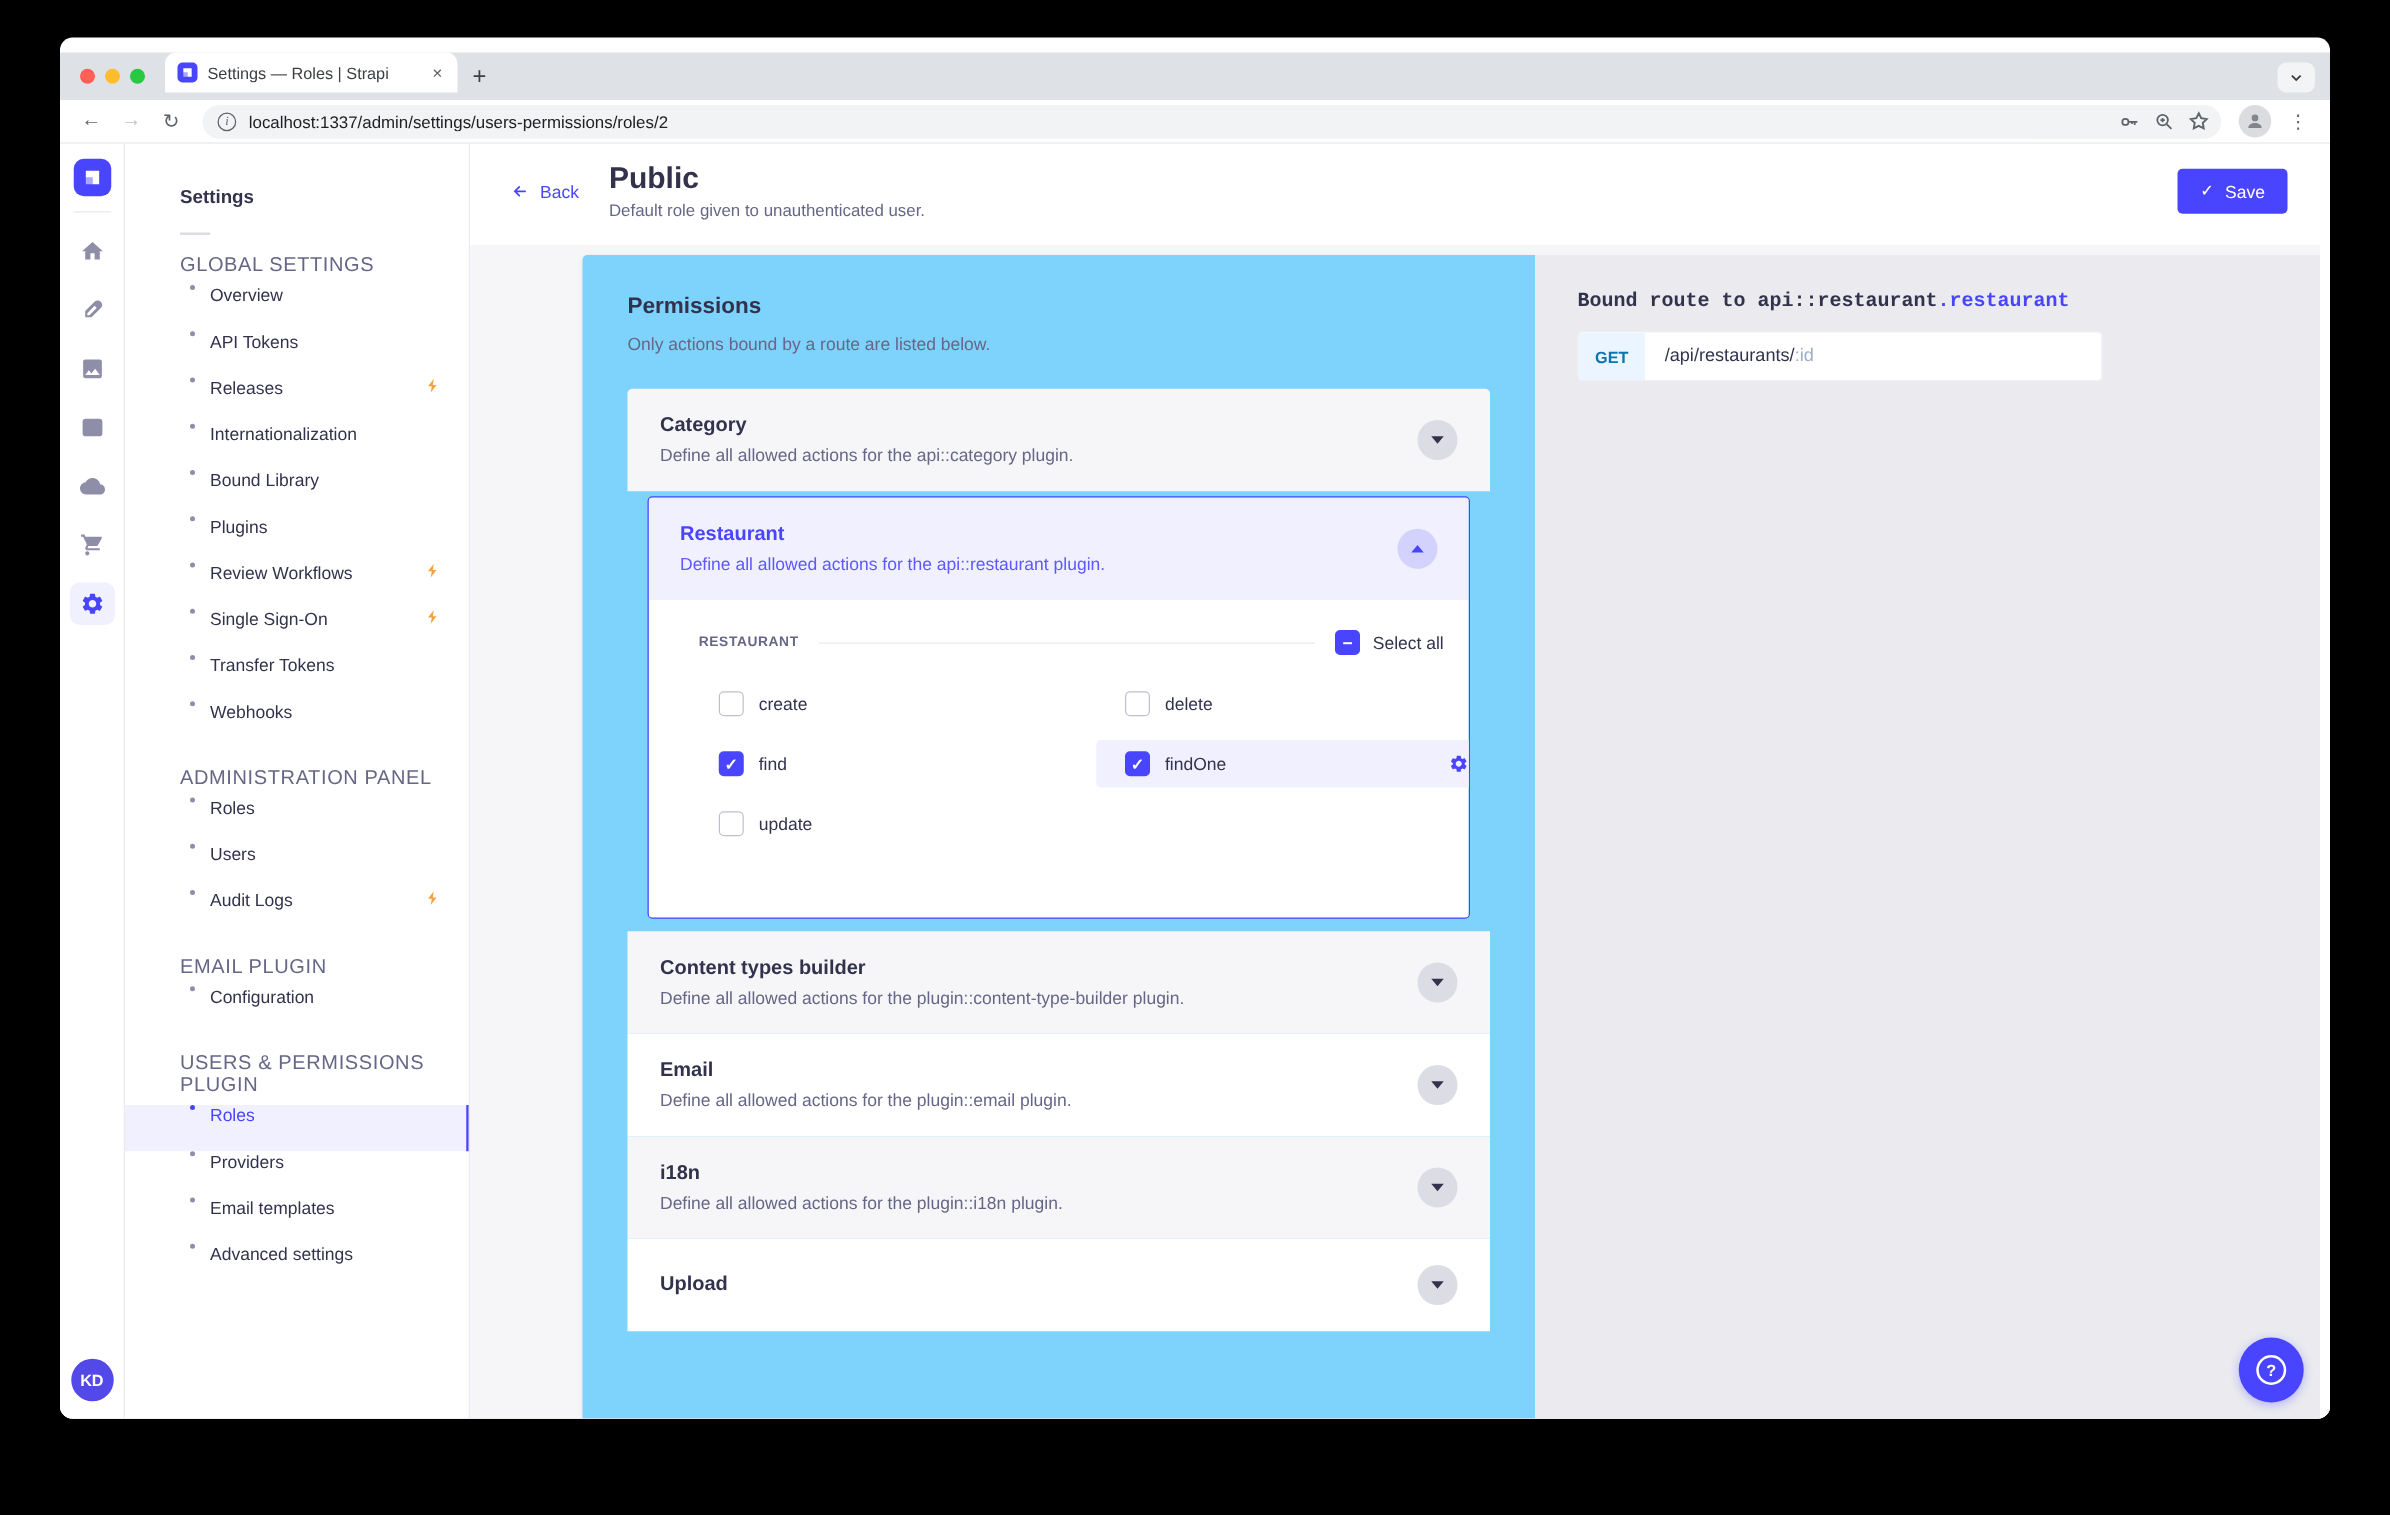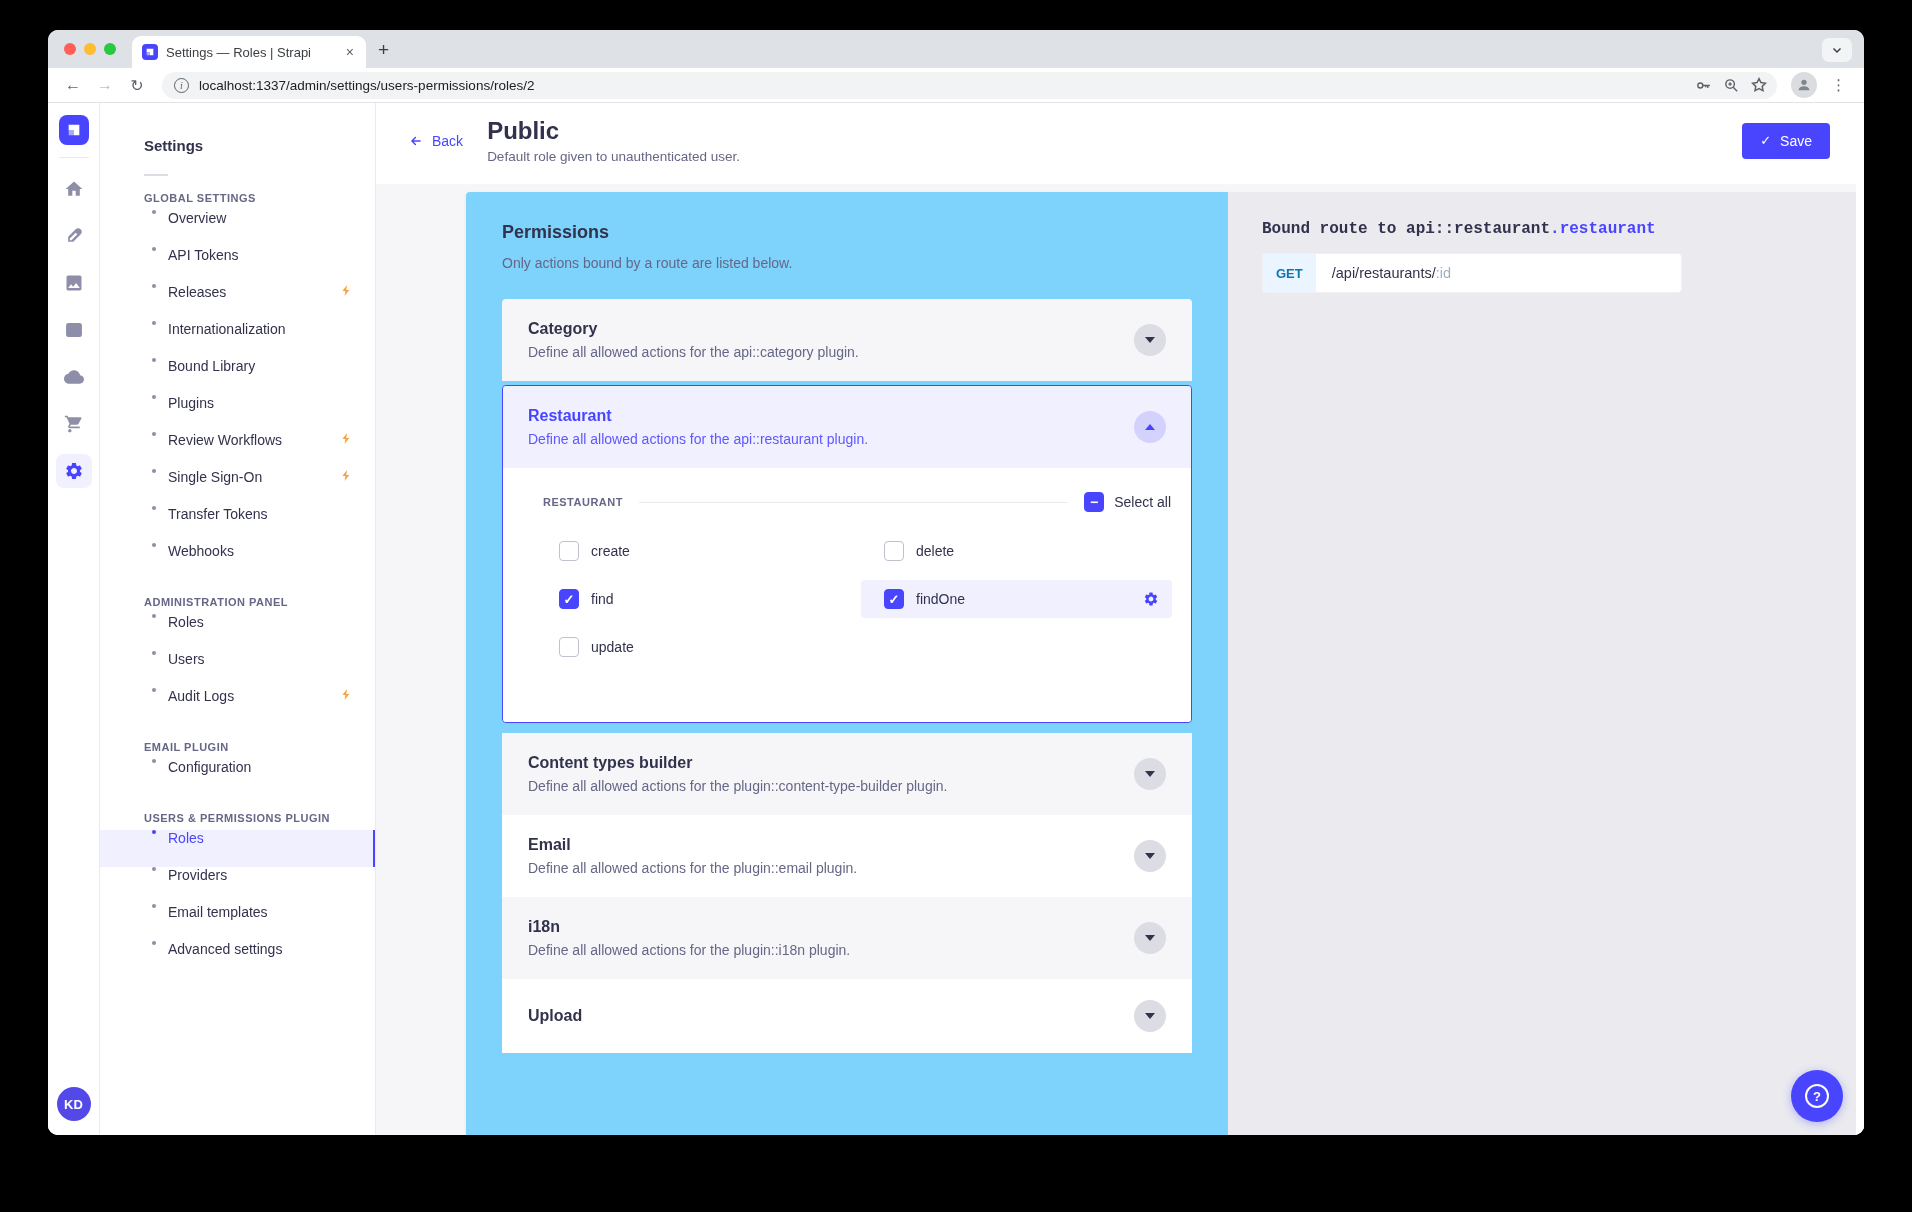--- a/index.html
+++ b/index.html
@@ -3,21 +3,21 @@
 <meta charset="utf-8">
 <style>
   * { box-sizing:border-box; margin:0; padding:0; }
   html,body { width:1912px; height:1212px; }
   body { background:#000; font-family:"Liberation Sans", sans-serif; position:relative; overflow:hidden; }
 
   .window { position:absolute; left:48px; top:30px; width:1816px; height:1105px;
             border-radius:10px; overflow:hidden; background:#fff; display:flex; flex-direction:column; }
 
   
-  .tabstrip { height:38px; background:#dee1e6; display:flex; align-items:flex-end; padding:0 12px 0 16px; position:relative; flex:none; }
+  .tabstrip { height:38px; background:#dee1e6; display:flex; align-items:flex-start; padding:0 12px 0 16px; position:relative; flex:none;margin-top:12px; }
   .traffic { display:flex; gap:8px; align-items:center; align-self:center; margin-right:16px; }
   .light { width:12px; height:12px; border-radius:50%; }
   .light.red { background:#ff5f57; } .light.yellow { background:#febc2e; } .light.green { background:#28c840; }
   .tab { background:#fff; border-radius:9px 9px 0 0; height:32px; width:234px; display:flex; align-items:center; padding:0 8px 0 10px; gap:8px; }
   .tab-title { flex:1; font-size:13px; color:#3c4043; white-space:nowrap; overflow:hidden; }
   .favicon { width:16px; height:16px; border-radius:4px; background:#4945ff; flex:none; display:flex; align-items:center; justify-content:center; }
   .tab-close { color:#5f6368; font-size:14px; line-height:1; padding:2px 4px; border-radius:50%; }
   .newtab-btn { align-self:center; margin-left:12px; font-size:19px; color:#3c4043; line-height:1; }
   .tabsearch-btn { position:absolute; right:12px; top:8px; width:30px; height:24px; background:#f3f4f6; border-radius:7px; display:flex; align-items:center; justify-content:center; }
 
@@ -40,21 +40,21 @@
   .rail-div { width:30px; height:1px; background:#eaeaef; margin:12px 0 14px; }
   .rail-icon { width:36px; height:34px; border-radius:8px; display:flex; align-items:center; justify-content:center; margin-bottom:13px; }
   .rail-icon svg { fill:#8e8ea9; }
   .rail-icon.active { background:#f0f0ff; }
   .rail-icon.active svg { fill:#4945ff; }
   .rail-avatar { margin-top:auto; width:34px; height:34px; border-radius:50%; background:#5349e8; color:#fff; font-size:13px; font-weight:bold; display:flex; align-items:center; justify-content:center; }
 
   .nav { width:276px; flex:none; border-right:1px solid #eaeaef; padding-top:34px; background:#fff; overflow:hidden; }
   .nav-title { font-size:15px; font-weight:700; color:#32324d; padding-left:44px; }
   .nav-divider { width:24px; height:2px; background:#dcdce4; margin:20px 0 14px 44px; }
-  .nav-section-label { font-size:11px; font-weight:700; color:#666687; letter-spacing:.5px; padding-left:44px; margin:16px 0 6px; }
+  .nav-section-label { font-size:16px; font-weight:400; color:#666687; letter-spacing:.5px; padding-left:44px; margin:16px 0 6px; }
   .nav-item { display:flex; gap:12px; height:37px; padding-left:52px; padding-right:22px; font-size:14px; color:#32324d; position:relative; cursor:pointer; }
   .dot { width:4px; height:4px; border-radius:50%; background:#8e8ea9; flex:none; }
   .nav-item.active { background:#f0f0ff; color:#4945ff; }
   .nav-item.active .dot { background:#4945ff; }
   .nav-item.active::after { content:""; position:absolute; right:0; top:0; bottom:0; width:2px; background:#4945ff; }
   .bolt { margin-left:auto; display:flex; }
 
   .main { flex:1; display:flex; flex-direction:column; background:#f6f6f9; min-width:0; }
   .page-header { background:#fff; padding:14px 34px 20px 32px; display:flex; align-items:center; flex:none; }
   .back-link { display:flex; align-items:center; gap:8px; color:#4945ff; font-size:14px; margin-right:24px; cursor:pointer; }
@@ -70,21 +70,21 @@
 
   .acc { padding:21px 26px; display:flex; align-items:center; justify-content:space-between; background:#fff; }
   .acc.grey { background:#f6f6f9; }
   .acc.first { border-radius:4px 4px 0 0;gap:23px; }
   .acc-title { font-size:16px; font-weight:600; color:#32324d; }
   .acc-sub { font-size:14px; color:#666687; margin-top:6px; }
   .toggle { width:32px; height:32px; border-radius:50%; background:#dcdce4; border:none; display:flex; align-items:center; justify-content:center; cursor:pointer; flex:none; }
   .tri-down { width:0; height:0; border-left:5px solid transparent; border-right:5px solid transparent; border-top:6px solid #32324d; }
   .tri-up { width:0; height:0; border-left:5px solid transparent; border-right:5px solid transparent; border-bottom:6px solid #4945ff; }
 
-  .exp { border:1px solid #4945ff; border-radius:4px; margin:4px 0 10px; overflow:hidden; }
+  .exp { border:1px solid #4945ff; border-radius:4px; margin:4px 16px 10px; overflow:hidden; }
   .exp-head { background:#f0f0ff; padding:21px 25px; display:flex; align-items:center; justify-content:space-between; }
   .exp-head .acc-title { color:#4945ff; }
   .exp-head .acc-sub { color:#5f58ff; }
   .exp-head .toggle { background:#d3d2fc; }
   .exp-body { background:#fff; padding:24px 20px 56px 40px; }
 
   .group-row { display:flex; align-items:center; gap:16px; margin-bottom:20px; }
   .group-label { font-size:11px; font-weight:700; letter-spacing:.5px; color:#666687; }
   .group-line { flex:1; height:1px; background:#eaeaef; }
   .select-all { display:flex; align-items:center; gap:10px; font-size:14px; color:#32324d; cursor:pointer; }

